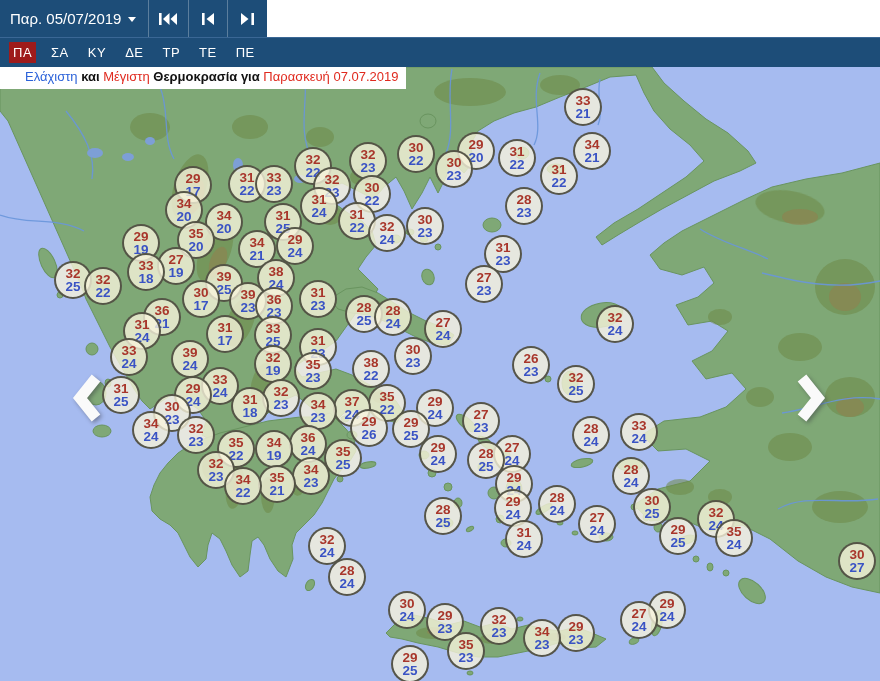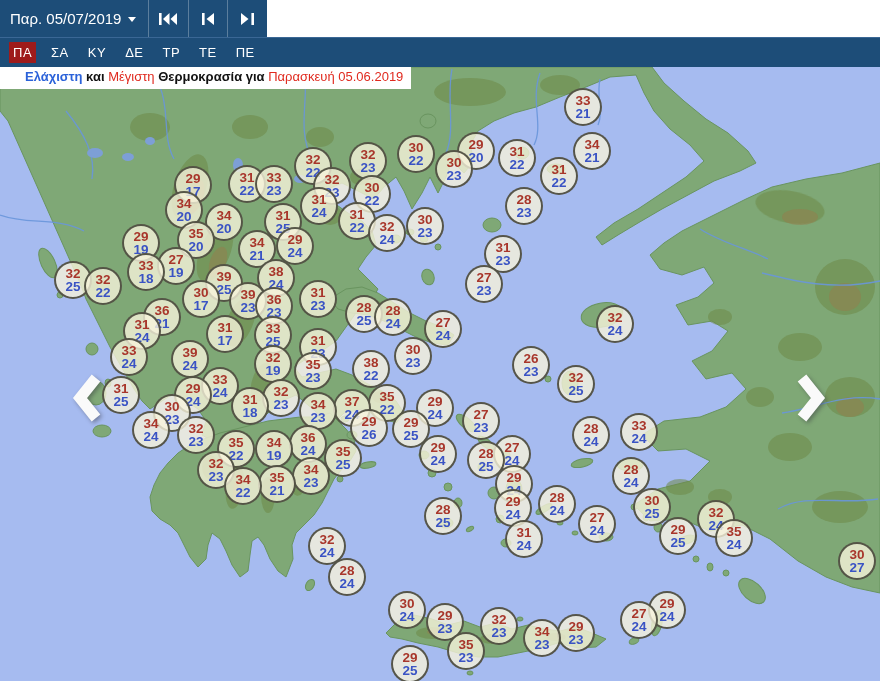--- a/index.html
+++ b/index.html
@@ -24,21 +24,21 @@
   
   .map{position:relative;width:880px;height:615px;overflow:hidden;background:var(--sea);}
   .map svg.terrain{position:absolute;left:0;top:0;}
   .watermark{position:absolute;left:250px;top:225px;font-size:172px;line-height:172px;font-weight:bold;
              color:rgba(255,255,255,.24);letter-spacing:6px;pointer-events:none;}
 
   
   .infobox{position:absolute;left:0;top:0;background:#fff;padding:2px 8px 4px 2px;white-space:nowrap;}
   .il1{font-size:12.5px;color:#1a1a1a;line-height:15px;}
   .il2,.il3{font-size:13px;line-height:16px;font-weight:bold;}
-  .s-min{color:var(--hdr-blue);font-weight:bold;padding-left:23px;}
+  .s-min{color:var(--hdr-blue);font-weight:normal;padding-left:23px;}
   .s-max{color:var(--hdr-red);font-weight:normal;}
   .s-plain{color:#111;font-weight:bold;}
   .s-muted{color:#555;font-weight:normal;}
   .s-max2{color:var(--hdr-red);font-weight:normal;}
 
   
   .bubble{position:absolute;width:38px;height:38px;box-sizing:border-box;border-radius:50%;
           border:2px solid rgba(60,60,48,.85);background:rgba(246,242,219,.8);
           display:flex;flex-direction:column;align-items:center;justify-content:center;
           font-weight:bold;font-size:13.5px;line-height:13px;text-align:center;}
@@ -676,21 +676,21 @@
         <div class="tmax">35</div>
         <div class="tmin">23</div>
       </div>
       <div class="bubble" style="left: 391px; top: 578px;">
         <div class="tmax">29</div>
         <div class="tmin">25</div>
       </div>
     </div>
 
   <div class="infobox">
-    <div class="il2"><span class="s-min">Ελάχιστη</span><span class="s-plain"> και </span><span class="s-max">Μέγιστη</span><span class="s-plain"> Θερμοκρασία για </span><span class="s-max">Παρασκευή 05.06.2019</span></div>
+    <div class="il2"><span class="s-min">Ελάχιστη</span><span class="s-plain"> και </span><span class="s-max">Μέγιστη</span><span class="s-plain"> Θερμοκρασία για </span><span class="s-max">Παρασκευή 07.07.2019</span></div>
   </div>
 
   <svg class="nav-arrow" style="left:68px;top:303px" width="40" height="56" viewBox="0 0 40 56">
     <polyline points="28,8 12,28 28,48"></polyline>
   </svg>
   <svg class="nav-arrow" style="left:790px;top:303px" width="40" height="56" viewBox="0 0 40 56">
     <polyline points="12,8 28,28 12,48"></polyline>
   </svg>
 </div>
 

